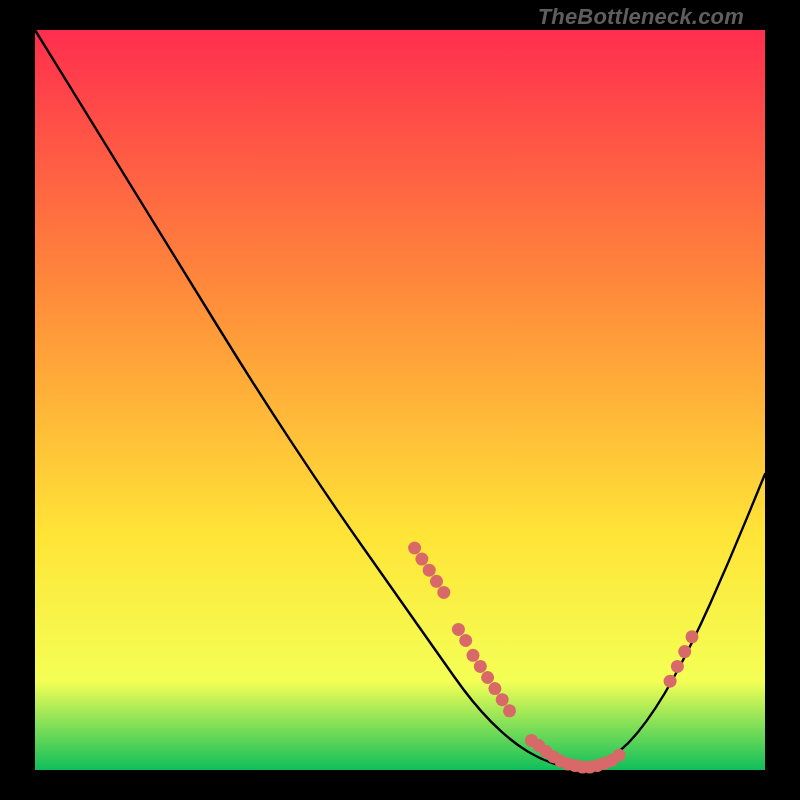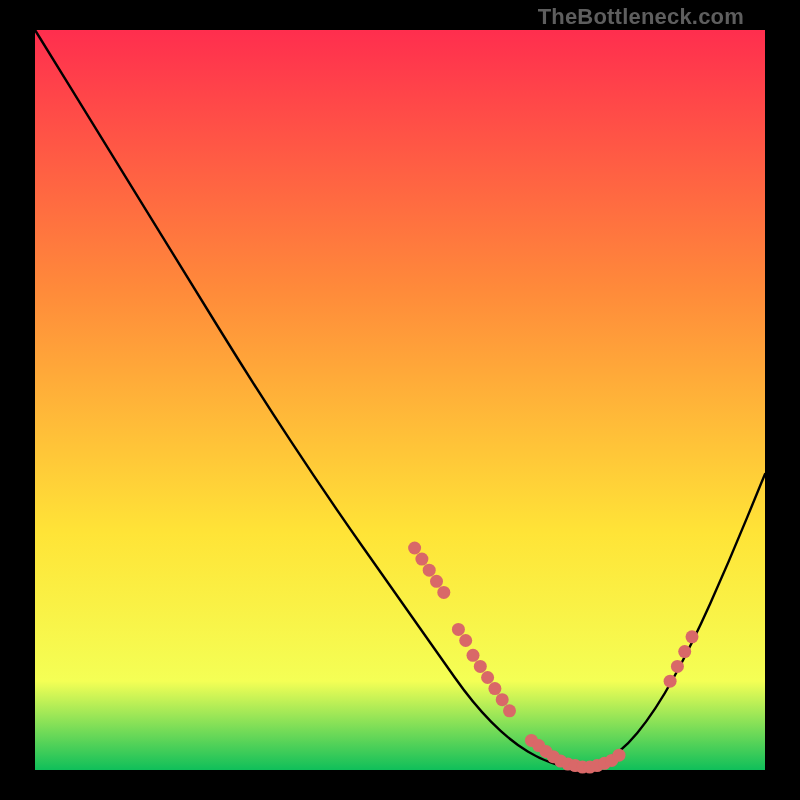--- a/index.html
+++ b/index.html
@@ -7,20 +7,21 @@
     padding: 0;
     width: 800px;
     height: 800px;
     background: #000000;
     overflow: hidden;
   }
   .container {
     position: relative;
     width: 756px;
     height: 800px;
+    font-style: italic;
   }
   .watermark {
     position: absolute;
     top: 4px;
     right: 12px;
     font-family: Arial, Helvetica, sans-serif;
     font-size: 22px;
     font-weight: bold;
     color: #5e5e5e;
     letter-spacing: 0.2px;

